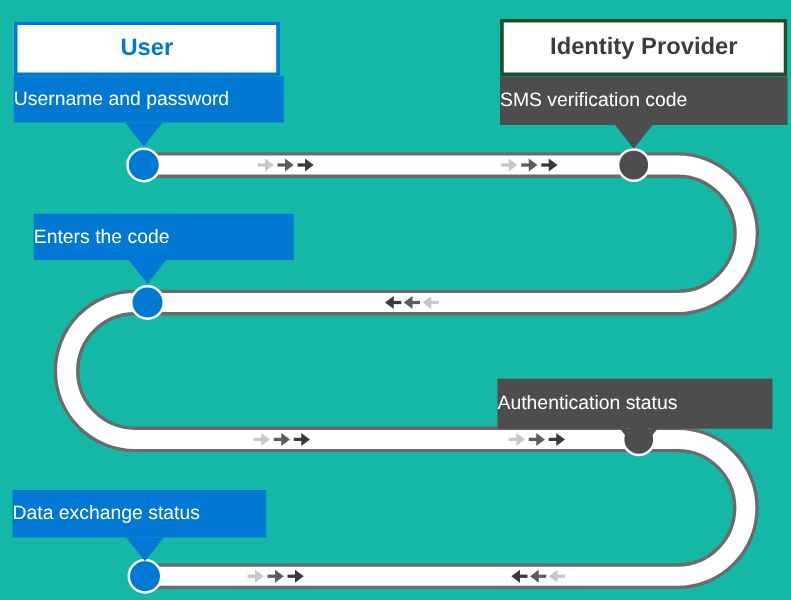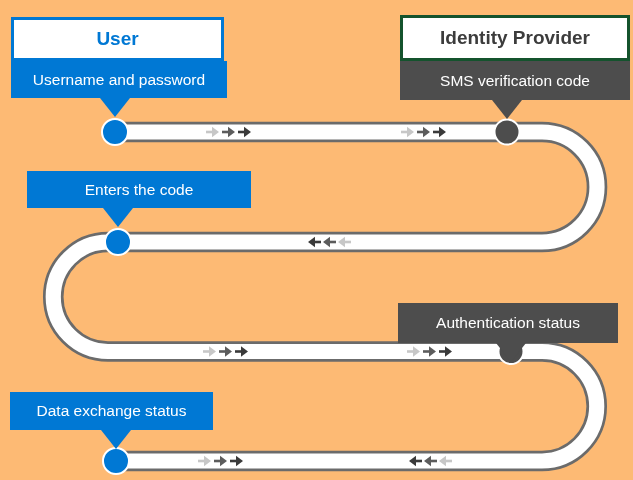--- a/index.html
+++ b/index.html
@@ -1,53 +1,53 @@
 <!DOCTYPE html>
 <html><head>
 <meta charset="utf-8">
 <style>
   html,body { margin:0; padding:0; background:#fff; }
   * { box-sizing:border-box; }
   .canvas {
-    position:relative; width:633px; height:480px; background:#fdba74;
+    position:relative; width:633px; height:480px; background:#14b8a6;
     font-family:"Liberation Sans", sans-serif; overflow:hidden;
   }
   .canvas svg { position:absolute; left:0; top:0; }
 
   .road-outer { fill:none; stroke:#6B6B6B; stroke-width:20.6; }
   .road-inner { fill:none; stroke:#FFFFFF; stroke-width:15.2; }
   .st { fill:none; stroke-width:2.6; }
   .hd { stroke-width:0; }
 
   .title-box {
     position:absolute; display:flex; align-items:center; justify-content:center;
     background:#fff; font-weight:bold; font-size:19px; text-align:center;
   }
   .title-user { left:11px; top:17px; width:213px; height:44px; border:3px solid #0078D4; color:#0078D4; }
   .title-idp  { left:400px; top:15px; width:230px; height:46px; border:3px solid #14532d; color:#3C3C3C; }
 
   .step-box {
-    position:absolute; display:flex; align-items:center; justify-content:center;
+    position:absolute; display:flex; align-items:center; 
     color:#fff; font-size:15.5px; text-align:center;
   }
   .blue-box { background:#0078D4; }
   .dark-box { background:#4D4D4D; }
 
   .tail {
     position:absolute; top:100%; width:0; height:0;
     border-left:15px solid transparent; border-right:15px solid transparent;
   }
   .blue-box .tail { border-top:19px solid #0078D4; }
   .dark-box .tail { border-top:19px solid #4D4D4D; }
 
   .s1 { left:11px;  top:61px;  width:216px; height:37px; }
   .s1 .tail { left:89px; }
   .s2 { left:400px; top:61px;  width:230px; height:39px; }
   .s2 .tail { left:92px; }
-  .s3 { left:27px;  top:171px; width:224px; height:37px; }
+  .s3 { left:27px;  top:171px; width:208px; height:37px; }
   .s3 .tail { left:76px; }
   .s4 { left:398px; top:281px; width:220px; height:40px;margin-top:22px; }
   .s4 .tail { left:98px; }
   .s5 { left:10px;  top:392px; width:203px; height:38px; }
   .s5 .tail { left:91px; }
 </style>
 </head>
 <body>
 
 <div class="canvas">

